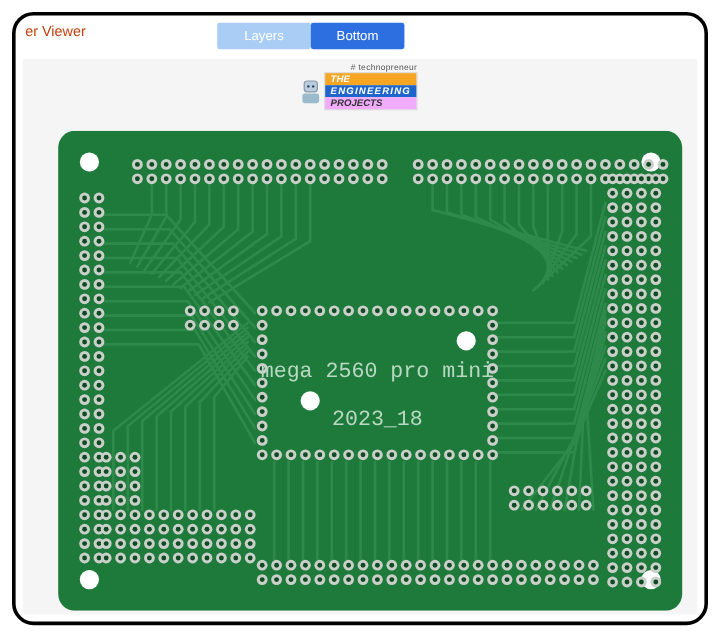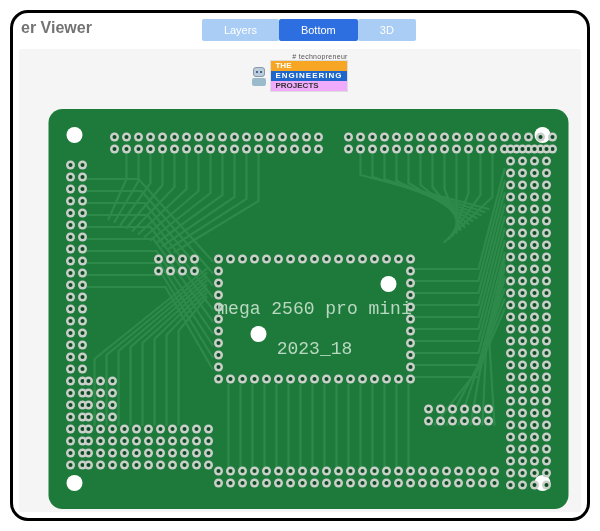--- a/index.html
+++ b/index.html
@@ -18,23 +18,23 @@
     overflow: hidden;
     position: relative;
   }
   .header {
     display: flex;
     align-items: flex-start;
     height: 34px;
     padding: 6px 8px 0 8px;
   }
   .title-frag {
-    font-size: 16px;
-    font-weight: bold;
-    color: #737373;
+    font-size: 12px;
+    font-weight: normal;
+    color: #c2410c;
     white-space: nowrap;
   }
   .tabs {
     display: flex;
     gap: 0;
     margin-left: 110px;
   }
   .tab {
     height: 22px;
     line-height: 22px;
@@ -85,21 +85,21 @@
     content:""; position:absolute; top:3px; width:2px; height:2px; background:#246; border-radius:50%;
   }
   .robot .head::before{ left:2px;} .robot .head::after{ right:2px;}
   .robot .body {
     width: 14px; height: 8px; background:#9bc; border-radius:2px; margin-top:1px;
   }
   .brand-box {
     display:flex; flex-direction:column; border:1px solid #ddd;
     font-weight:bold; font-size:8px; line-height:10px;
   }
-  .brand-box .row { padding:0 4px; }
+  .brand-box .row { padding:0 4px;font-style:italic; }
   .brand-box .r1 { background:#f6a623; color:#fff; }
   .brand-box .r2 { background:#1e66c9; color:#fff; letter-spacing:1px;text-align:center; }
   .brand-box .r3 { background:#f0abfc; color:#333; }
 
   .pcb-wrap {
     position:absolute;
     left: 7px; top: 60px;
     width: 565px; height: 400px;
   }
   svg.pcb { width:100%; height:100%; display:block; }
@@ -113,21 +113,20 @@
 </head>
 <body>
 
 <div class="frame">
 
   <div class="header">
     <span class="title-frag">er Viewer</span>
     <div class="tabs">
       <div class="tab tab-inactive">Layers</div>
       <div class="tab tab-active">Bottom</div>
-      <div class="tab tab-inactive">3D</div>
     </div>
   </div>
 
   <div class="content-bg">
 
     <div class="branding">
       <div class="tiny"># technopreneur</div>
       <div class="brand-row">
         <div class="robot">
           <div class="head"></div>

